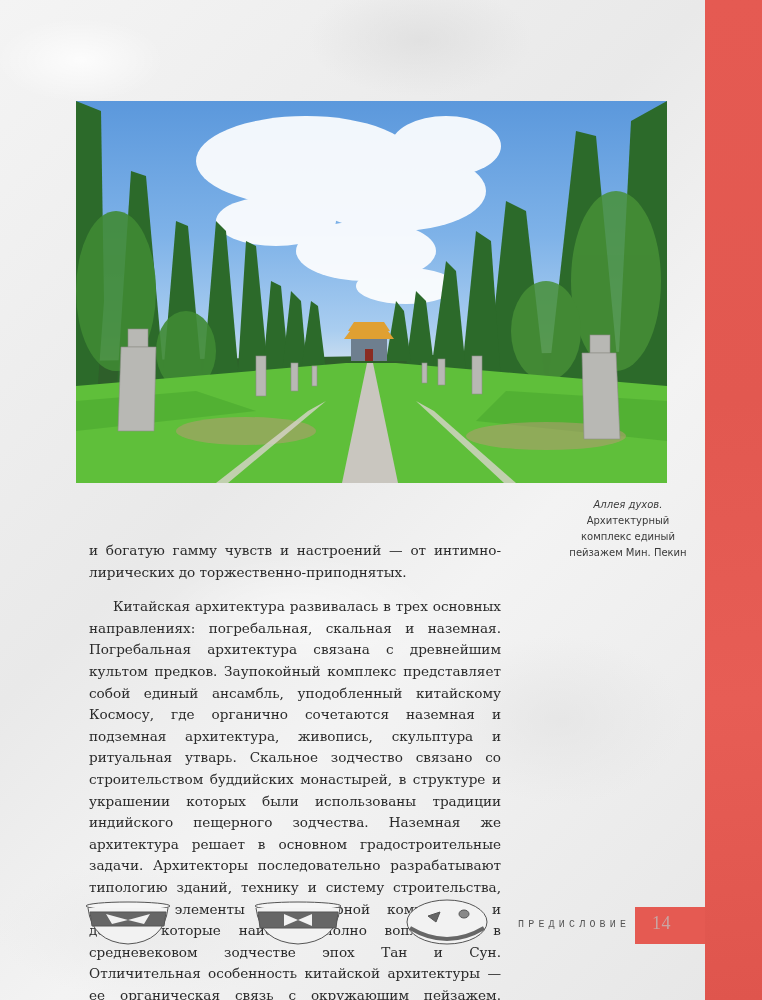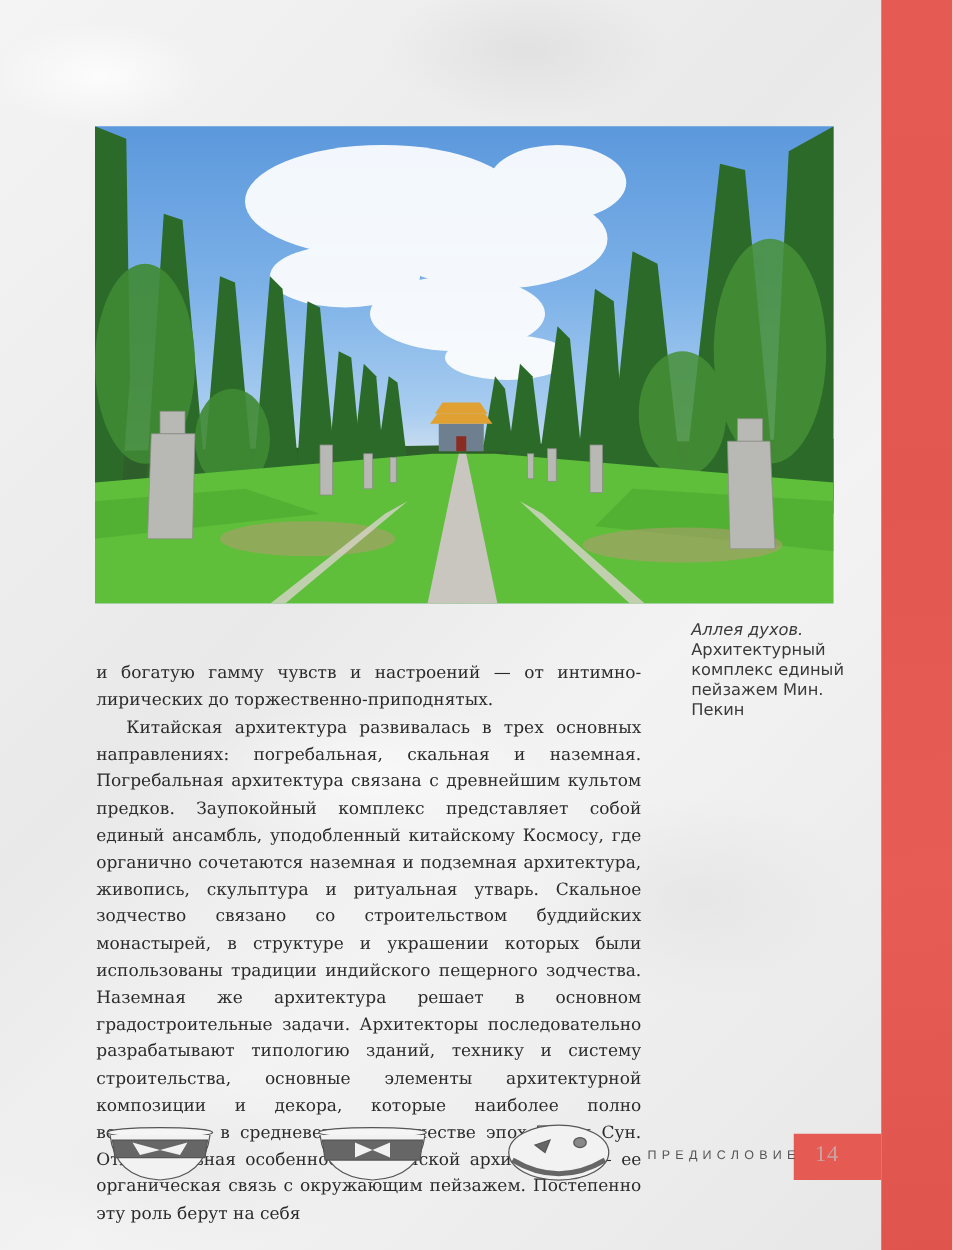--- a/index.html
+++ b/index.html
@@ -23,41 +23,41 @@
       position: absolute; left: 635px; top: 907px; width: 70px; height: 37px;
       background: #e55a52;
     }
     .page-number {
       position: absolute; left: 652px; top: 913px;
       font-family: "Liberation Serif", serif; font-size: 18px; color: #c9a5a3;
       letter-spacing: 0.5px;
     }
     .running-head {
       position: absolute; left: 518px; top: 919px;
-      font-family: Liberation Sans, sans-serif; font-size: 10px; color: #555;
+      font-family: Liberation Mono, monospace; font-size: 10px; color: #555;
       letter-spacing: 4.2px;
     }
     .photo {
       position: absolute; left: 76px; top: 101px; width: 591px; height: 382px;
       overflow: hidden;
       background: linear-gradient(180deg, #5b98dc 0%, #7eb2e8 35%, #a9cdf0 60%, #c9ddef 68%);
     }
     .photo svg { display: block; }
     .caption {
       position: absolute; left: 553px; top: 497px; width: 150px;
-      font-family: "DejaVu Sans", sans-serif; font-size: 13px; line-height: 16px; color: #3a3a3a;
+      font-family: "DejaVu Sans", sans-serif; font-size: 10px; line-height: 16px; color: #3a3a3a; text-align: center;
     }
     .caption .cap-title { font-style: italic; }
     .body-text {
       position: absolute; left: 76px; top: 527px; width: 438px;
       font-family: "DejaVu Serif", "Liberation Serif", serif;
       font-size: 13.6px; line-height: 21.6px; color: #2a2a2a;
       text-align: justify;
     }
-    .body-text p { margin: 1px; }
+    .body-text p { margin: 13px; }
     .body-text p.indent { text-indent: 24px; }
     .ornaments { position: absolute; left: 84px; top: 898px; width: 420px; height: 60px; }
   </style>
 </head>
 <body>
 
 <div class="red-bar"></div>
 <div class="page-tab"></div>
 <div class="page-number">14</div>
 <div class="running-head">ПРЕДИСЛОВИЕ</div>

